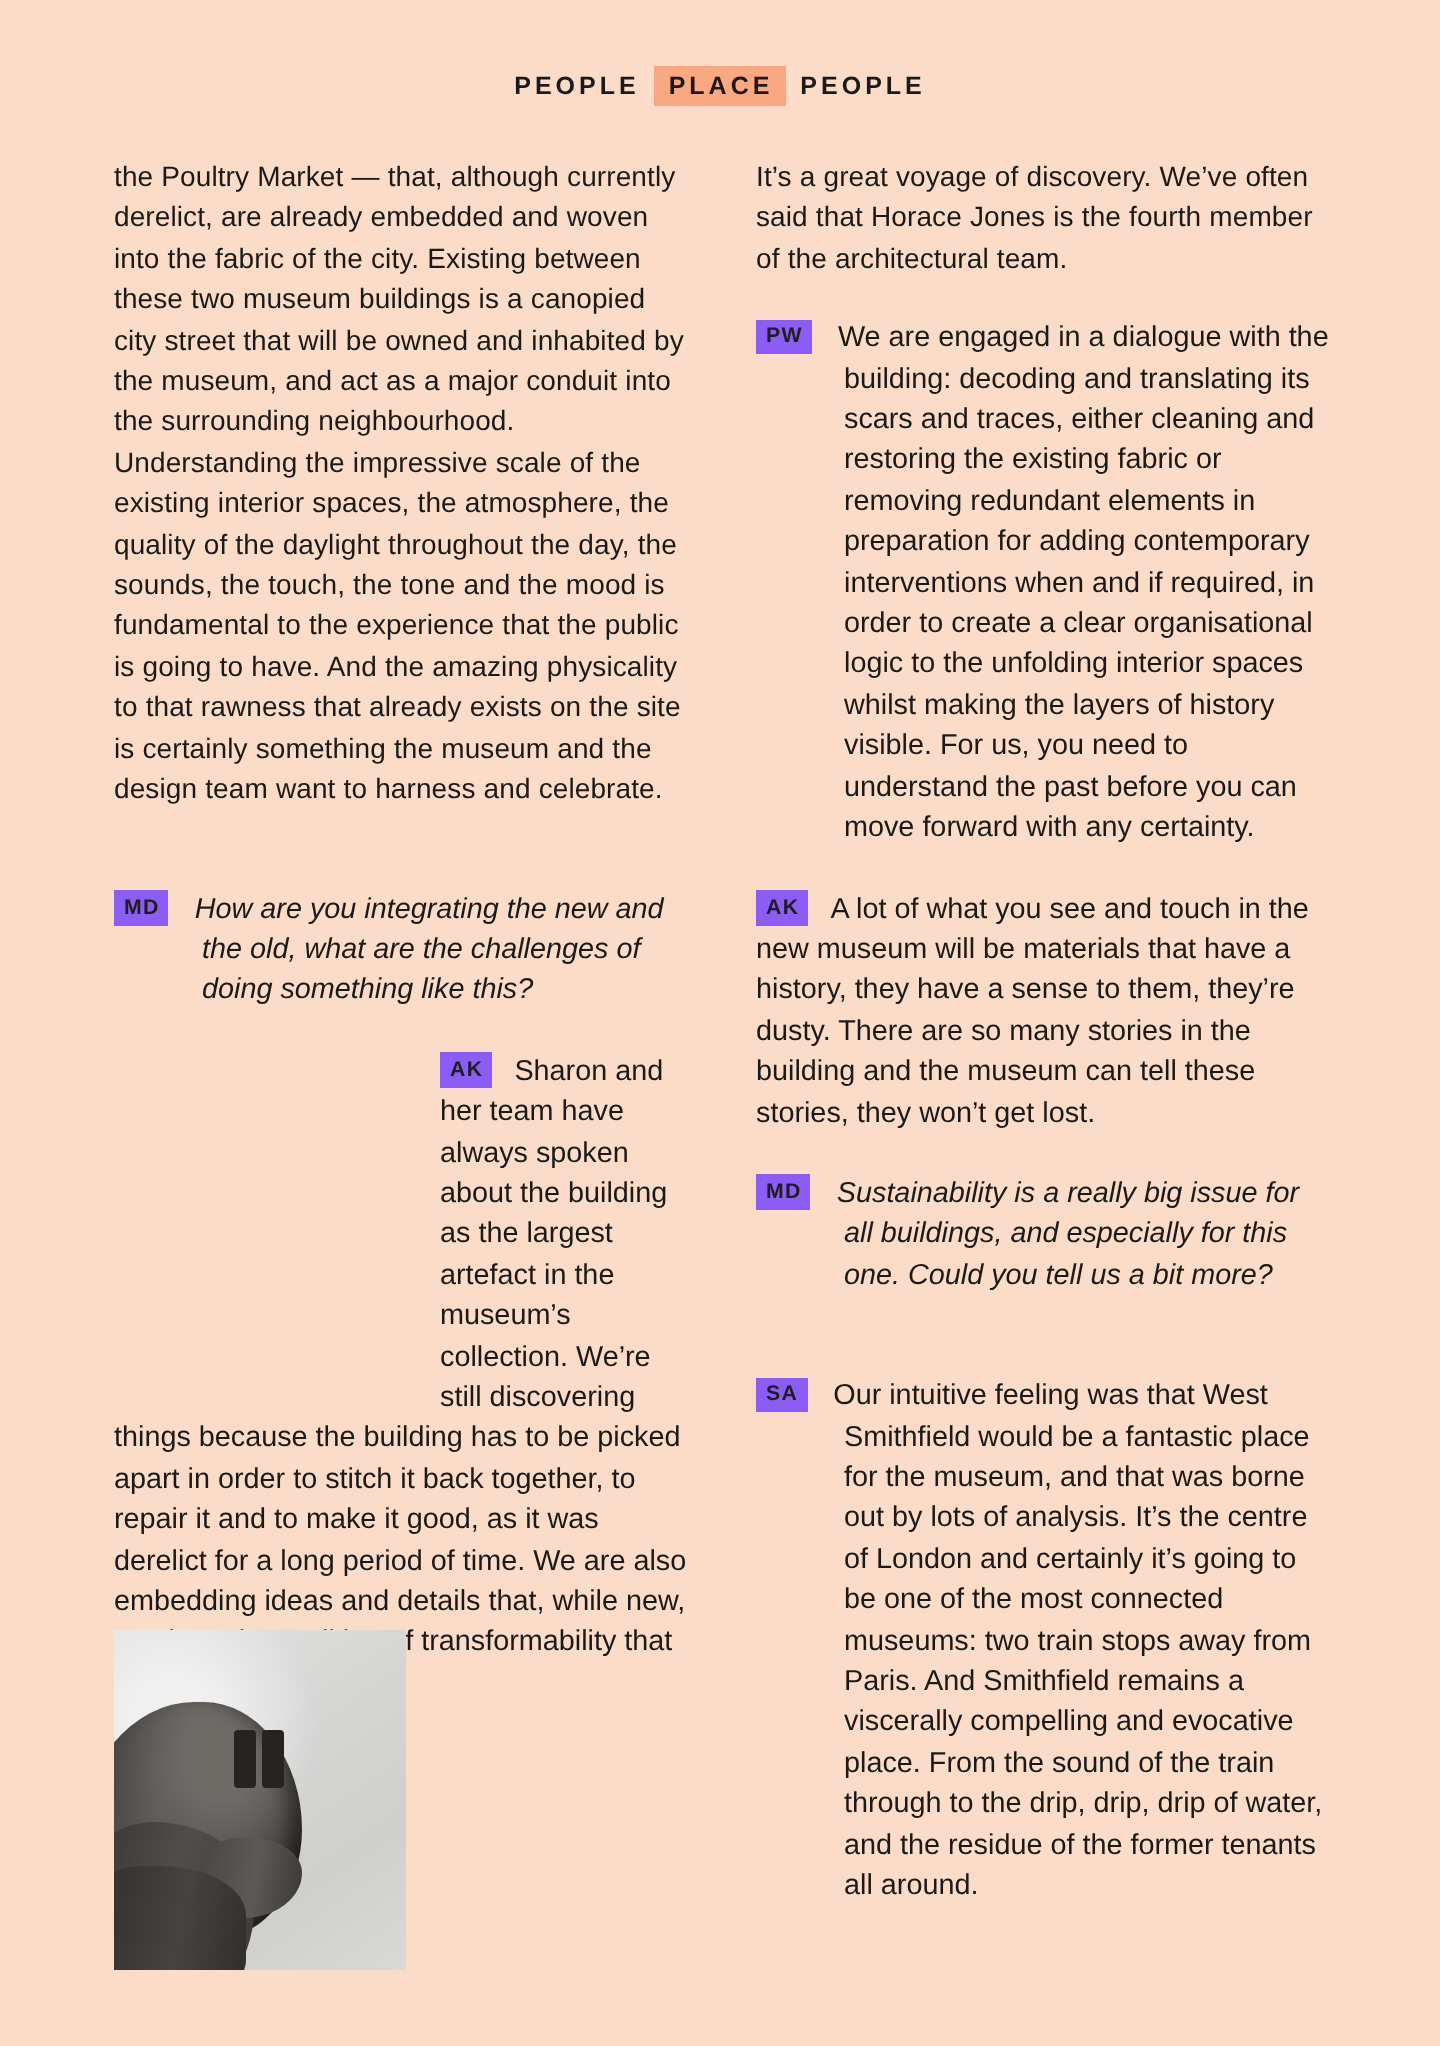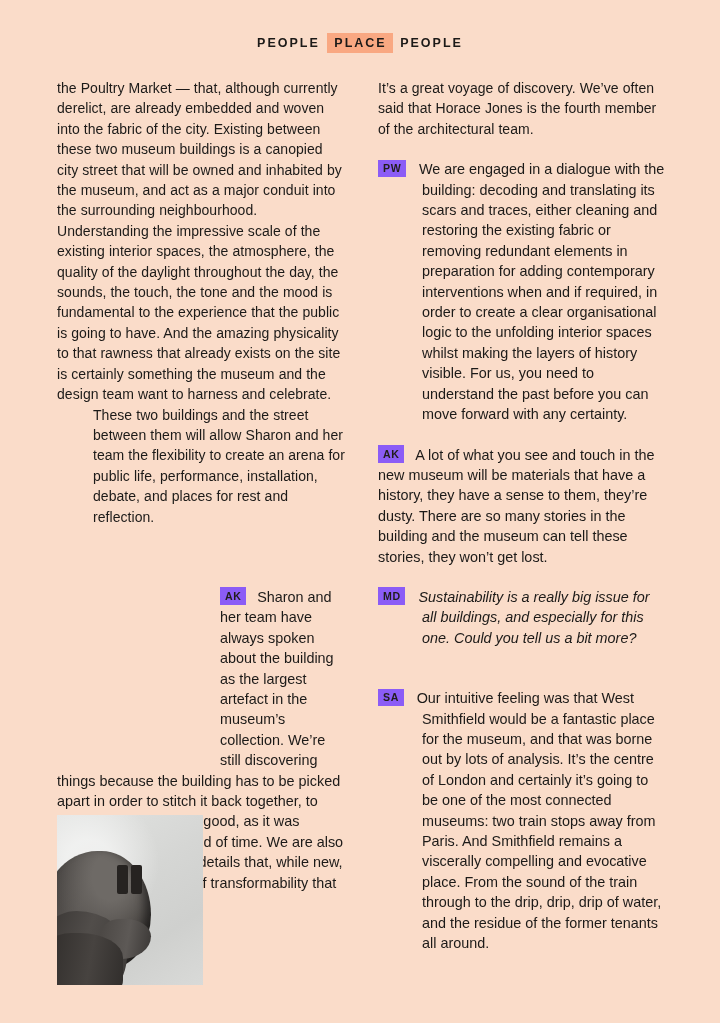--- a/index.html
+++ b/index.html
@@ -201,27 +201,29 @@
     <span class="rh-word hl">PLACE</span>
     <span class="rh-word">PEOPLE</span>
   </div>
 
   <div class="columns">
 
     <div class="col">
 
       <p class="para flow">the Poultry Market — that, although currently derelict, are already embedded and woven into the fabric of the city. Existing between these two museum buildings is a canopied city street that will be owned and inhabited by the museum, and act as a major conduit into the surrounding neighbourhood. Understanding the impressive scale of the existing interior spaces, the atmosphere, the quality of the daylight throughout the day, the sounds, the touch, the tone and the mood is fundamental to the experience that the public is going to have. And the amazing physicality to that rawness that already exists on the site is certainly something the museum and the design team want to harness and celebrate.</p>
 
-      <p class="para indent-block">These two buildings and the street between them will allow Sharon and her team the flexibility to create an arena for public life, performance, installation, debate, and places for rest and reflection.</p>
-
-      <div class="gap-md"></div>
-
-
-      <div class="gap-md"></div>
-
+
+      <div class="gap-md"></div>
+
+
+      <div class="gap-md"></div>
+
+      <p class="speech hanging italic">
+        <span class="badge">MD</span><span class="body">How are you integrating the new and the old, what are the challenges of doing something like this?</span>
+      </p>
 
       <div class="gap-md"></div>
 
       <div class="photo-wrap">
         <p class="speech flush"><span style="float: left; width: 163px; height: 175px;"></span>
           <span class="badge">AK</span><span class="body">Sharon and her team have always spoken about the building as the largest artefact in the museum’s collection. We’re still discovering things because the building has to be picked apart in order to stitch it back together, to repair it and to make it good, as it was derelict for a long period of time. We are also embedding ideas and details that, while new, continue the tradition of transformability that is within this</span>
         </p>
       </div>
 
     </div>

